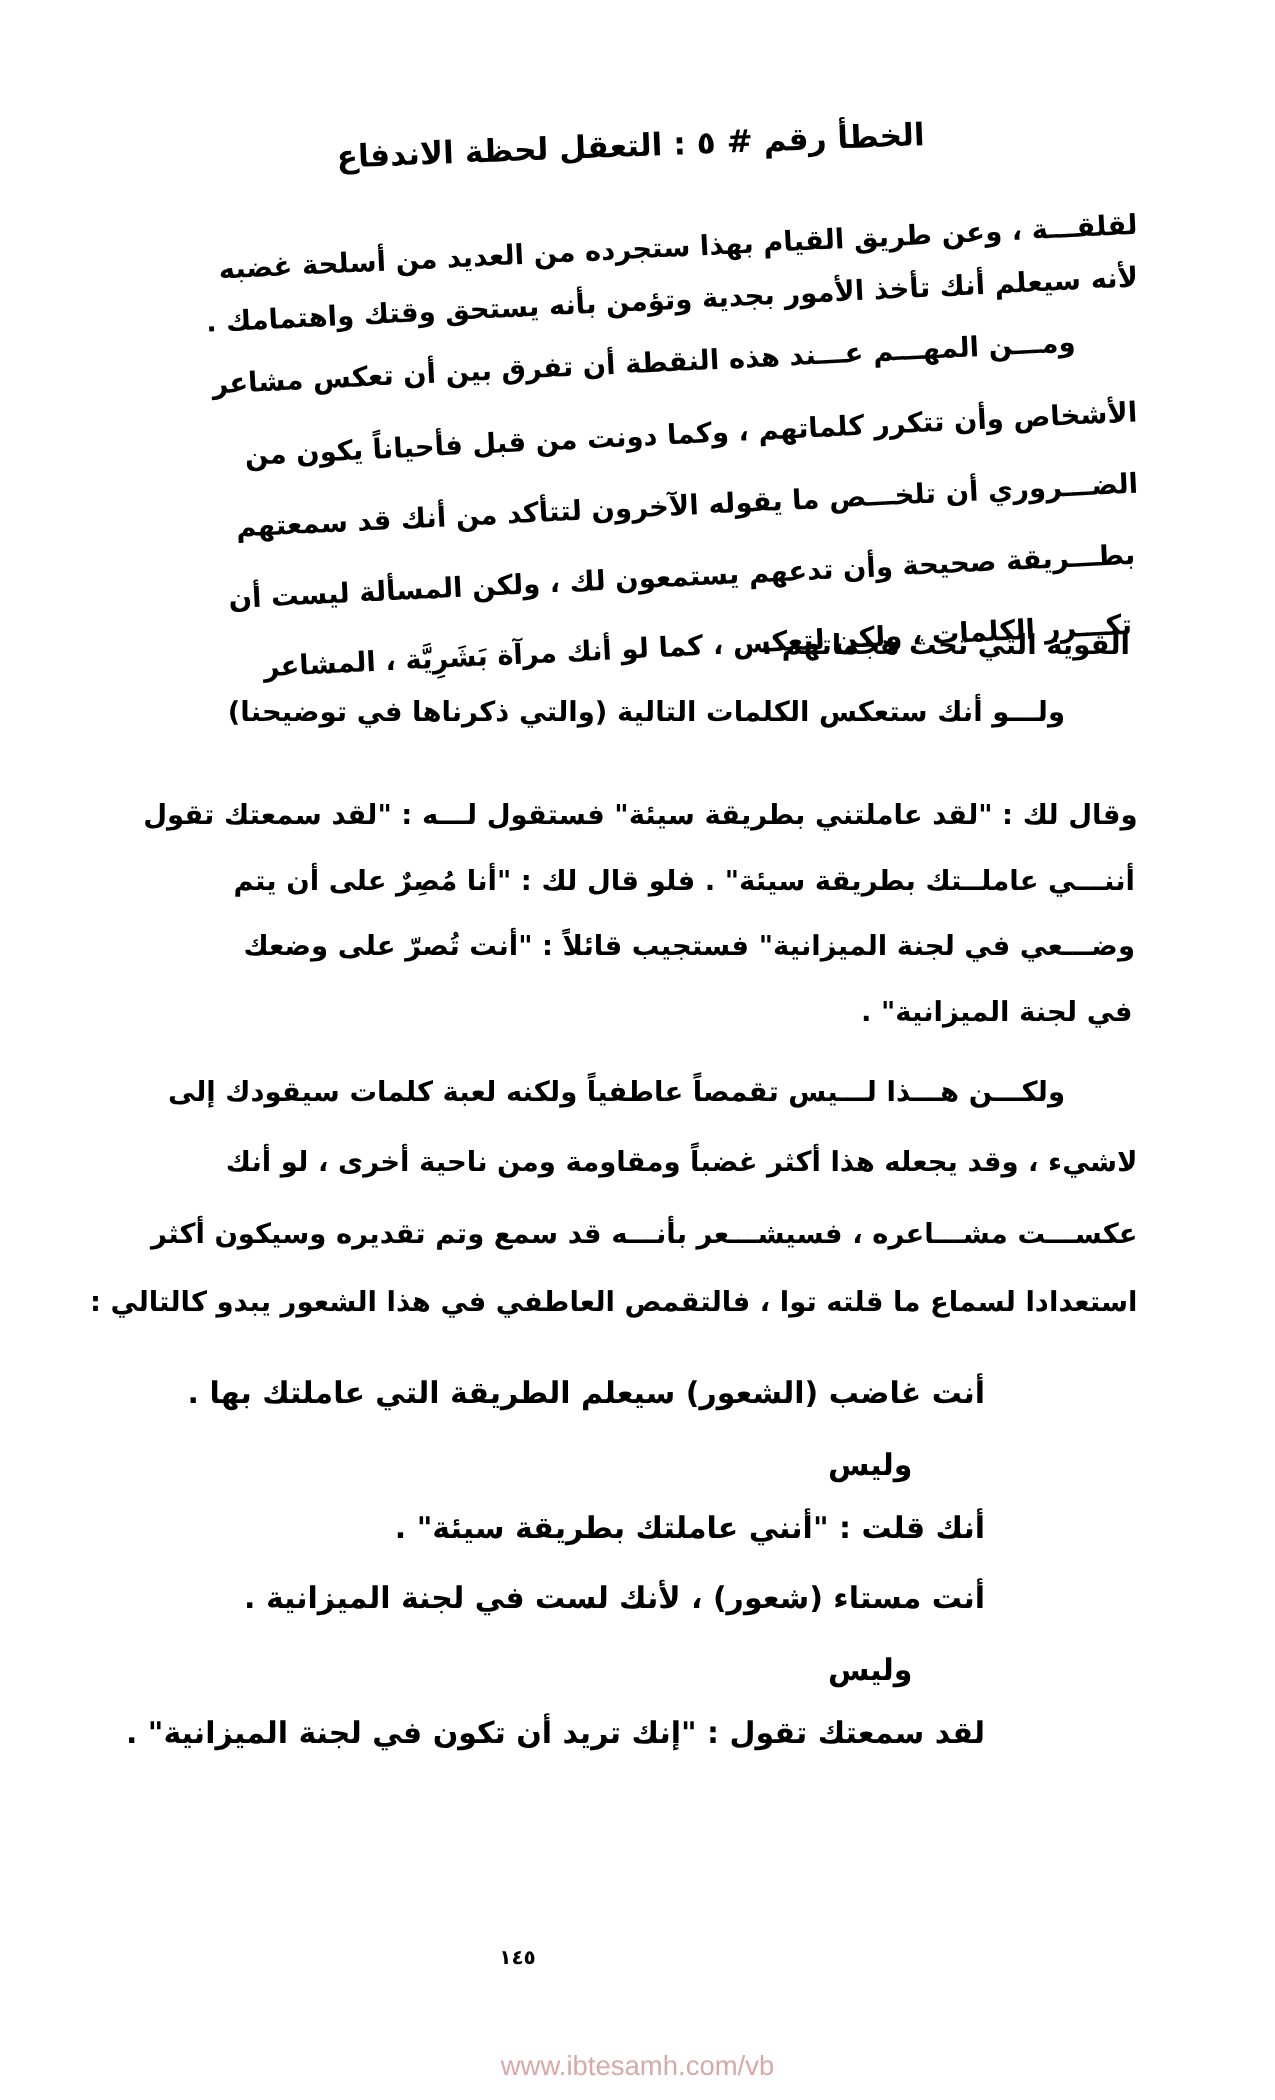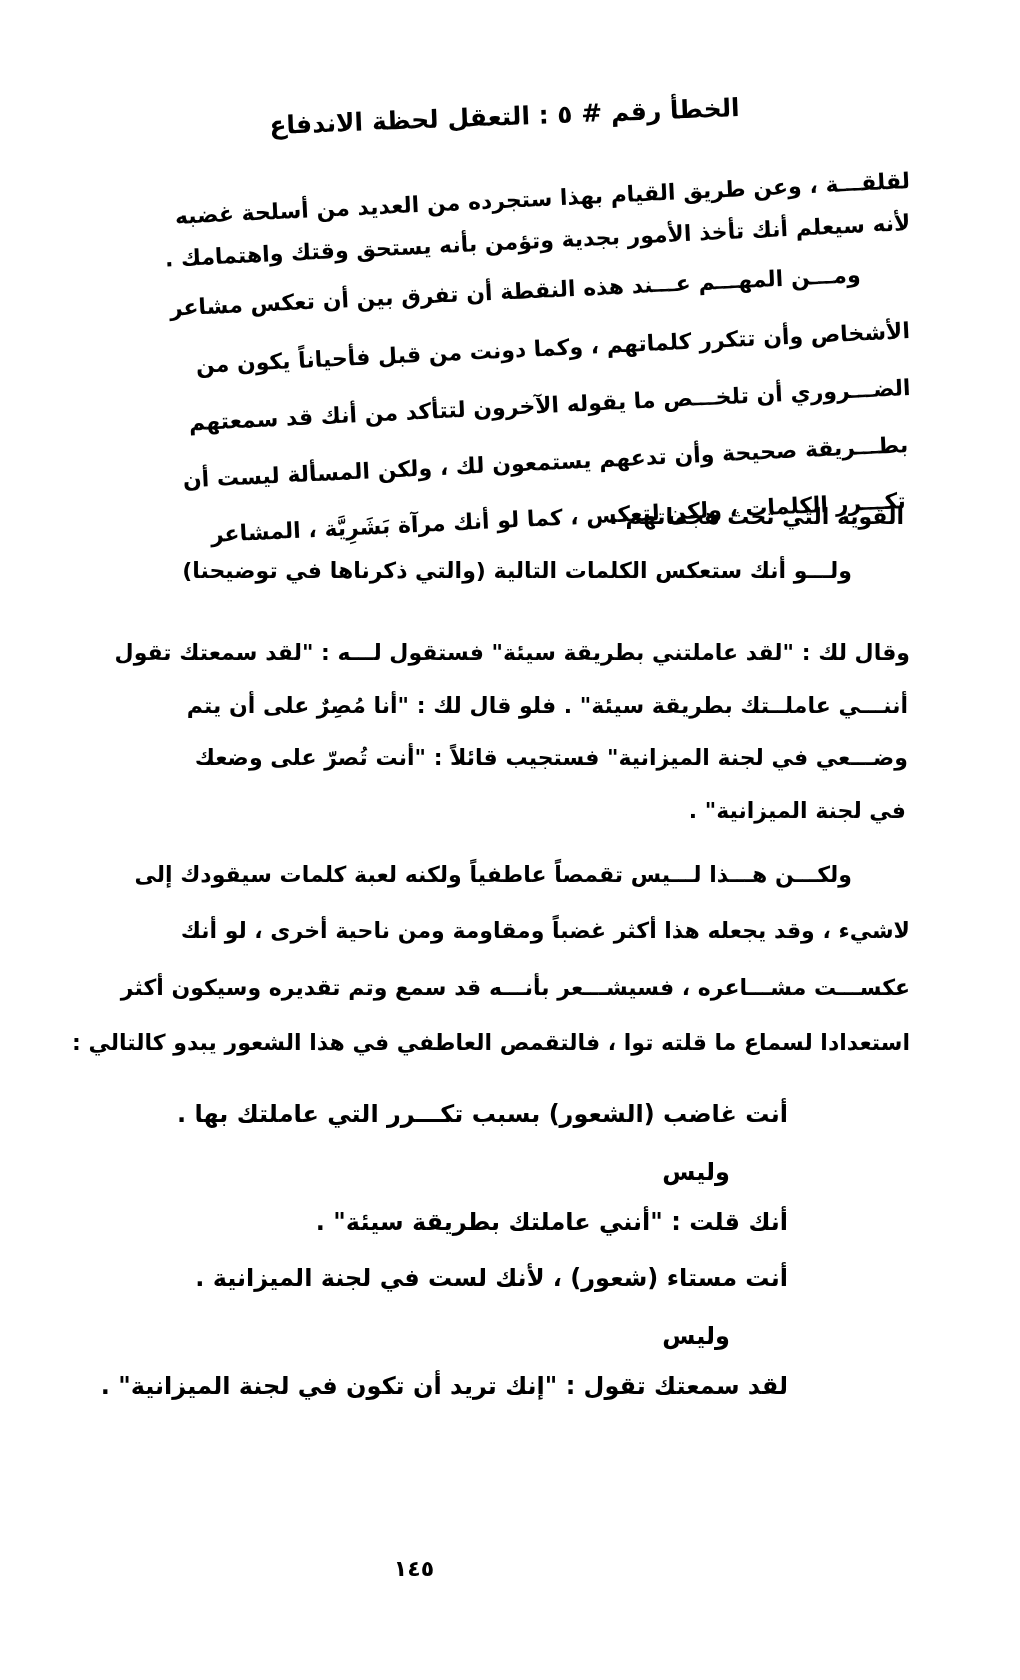--- a/index.html
+++ b/index.html
@@ -4,21 +4,21 @@
 <style>
   html, body { margin:0; padding:0; background:#ffffff; }
   body { width:1020px; height:1680px; position:relative; overflow:hidden;
          font-family:"DejaVu Sans", sans-serif; color:#000; }
   .page { position:absolute; inset:0; }
   .title { position:absolute; direction:rtl; font-weight:bold; font-size:25px; line-height:40px; text-align:right; }
   .title-1 { top:88px; right:280px; transform:rotate(-2.2deg); transform-origin:right center; }
   .line { position:absolute; direction:rtl; white-space:nowrap; font-weight:bold; font-size:22px; }
   .skew { transform:rotate(-2.8deg); transform-origin:right center; }
   .page-number { position:absolute; top:1556px; left:0; width:828px; text-align:center;
-                 font-size:22px; font-weight:bold; direction:rtl; }
+                 font-size:16px; font-weight:bold; direction:rtl; }
   .watermark { position:absolute; top:1640px; left:0; width:1020px; text-align:center;
                font-family:"Liberation Sans", sans-serif; font-size:22px; color:#d9a8a8; }
 </style>
 </head>
 <body>
 
 <div class="page">
 
   <div class="title title-1">الخطأ رقم # ٥ : التعقل لحظة الاندفاع</div>
 
@@ -36,21 +36,22 @@
   <div class="line" style="top:640px; right:110px;">وقال لك : "لقد عاملتني بطريقة سيئة" فستقول لـــه : "لقد سمعتك تقول</div>
   <div class="line" style="top:693px; right:112px;">أننـــي عاملــتك بطريقة سيئة" . فلو قال لك : "أنا مُصِرٌ على أن يتم</div>
   <div class="line" style="top:745px; right:112px;">وضـــعي في لجنة الميزانية" فستجيب قائلاً : "أنت تُصرّ على وضعك</div>
   <div class="line" style="top:798px; right:114px;">في لجنة الميزانية" .</div>
 
   <div class="line" style="top:862px; right:168px;margin-left:10px;">ولكـــن هـــذا لـــيس تقمصاً عاطفياً ولكنه لعبة كلمات سيقودك إلى</div>
   <div class="line" style="top:975px; right:110px;">عكســـت مشـــاعره ، فسيشـــعر بأنـــه قد سمع وتم تقديره وسيكون أكثر</div>
   <div class="line" style="top:918px; right:110px;">لاشيء ، وقد يجعله هذا أكثر غضباً ومقاومة ومن ناحية أخرى ، لو أنك</div>
   <div class="line" style="top:1030px; right:110px;">استعدادا لسماع ما قلته توا ، فالتقمص العاطفي في هذا الشعور يبدو كالتالي :</div>
 
-  <div class="line" style="top:1100px; right:232px; font-size:24px;">أنت غاضب (الشعور) بسبب تكـــرر التي عاملتك بها .</div>
+  <div class="line" style="top:1100px; right:232px; font-size:24px;">أنت غاضب (الشعور) سيعلم الطريقة التي عاملتك بها .</div>
   <div class="line" style="top:1158px; right:290px; font-size:24px;">وليس</div>
   <div class="line" style="top:1208px; right:232px; font-size:24px;">أنك قلت : "أنني عاملتك بطريقة سيئة" .</div>
   <div class="line" style="top:1264px; right:232px; font-size:24px;">أنت مستاء (شعور) ، لأنك لست في لجنة الميزانية .</div>
   <div class="line" style="top:1322px; right:290px; font-size:24px;">وليس</div>
   <div class="line" style="top:1372px; right:232px; font-size:24px;">لقد سمعتك تقول : "إنك تريد أن تكون في لجنة الميزانية" .</div>
 
   <div class="page-number">١٤٥</div>
+  <div class="watermark">www.ibtesamh.com/vb</div>
 </div>
 
 </body></html>

